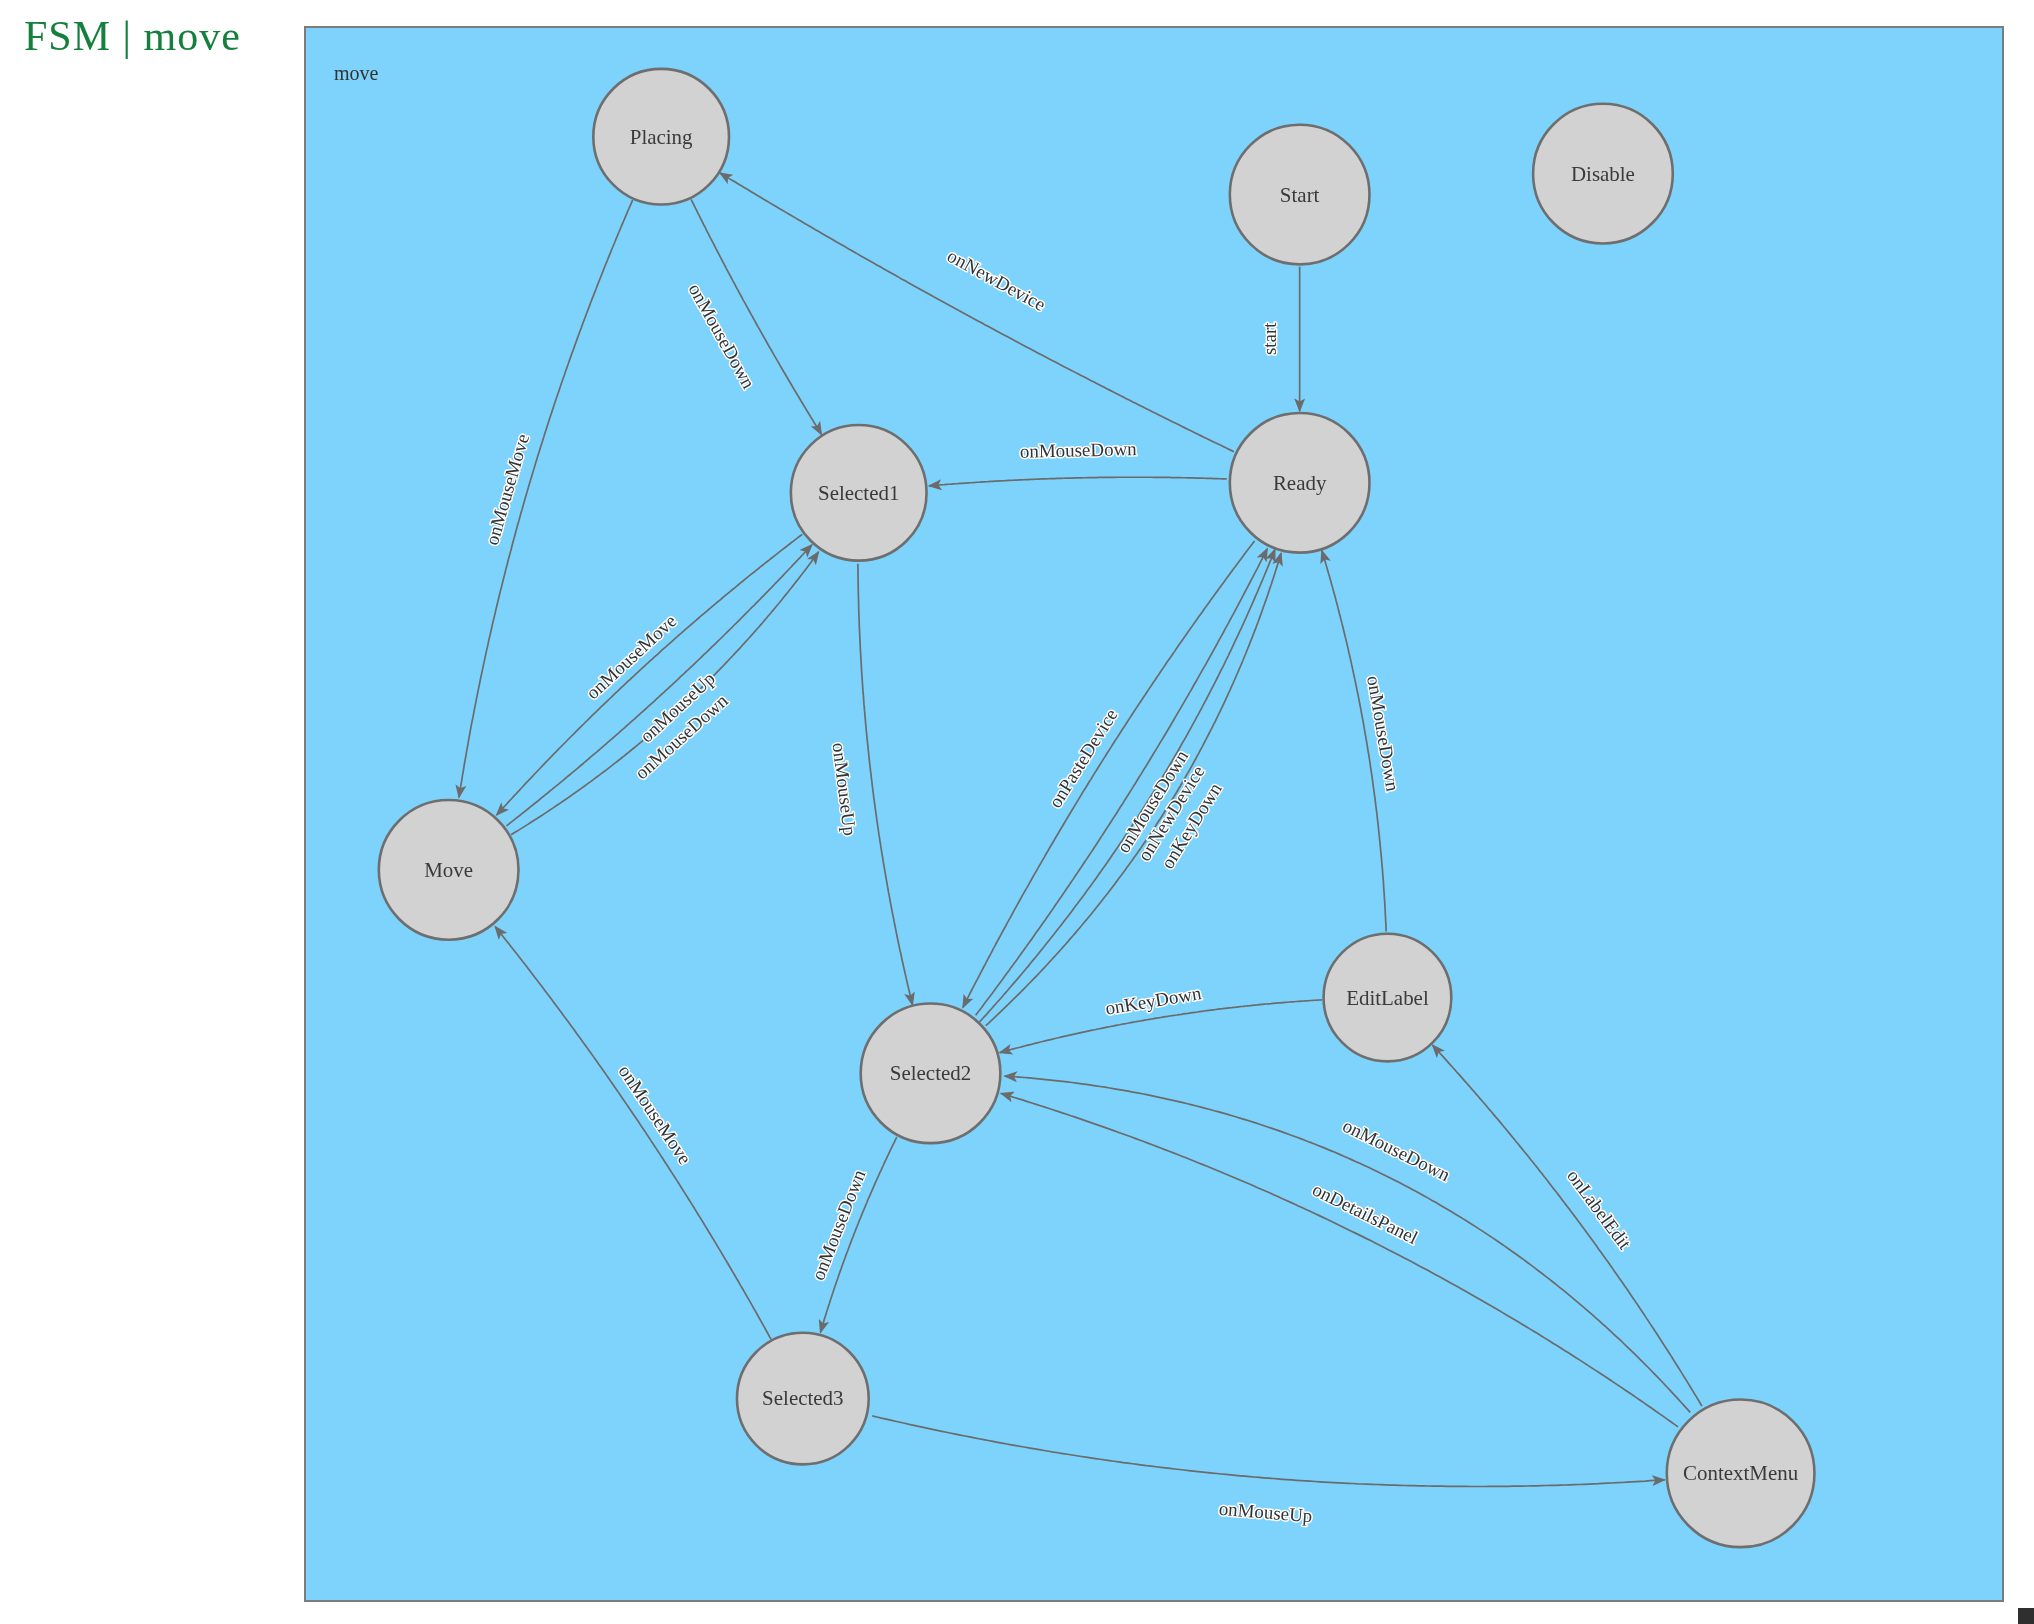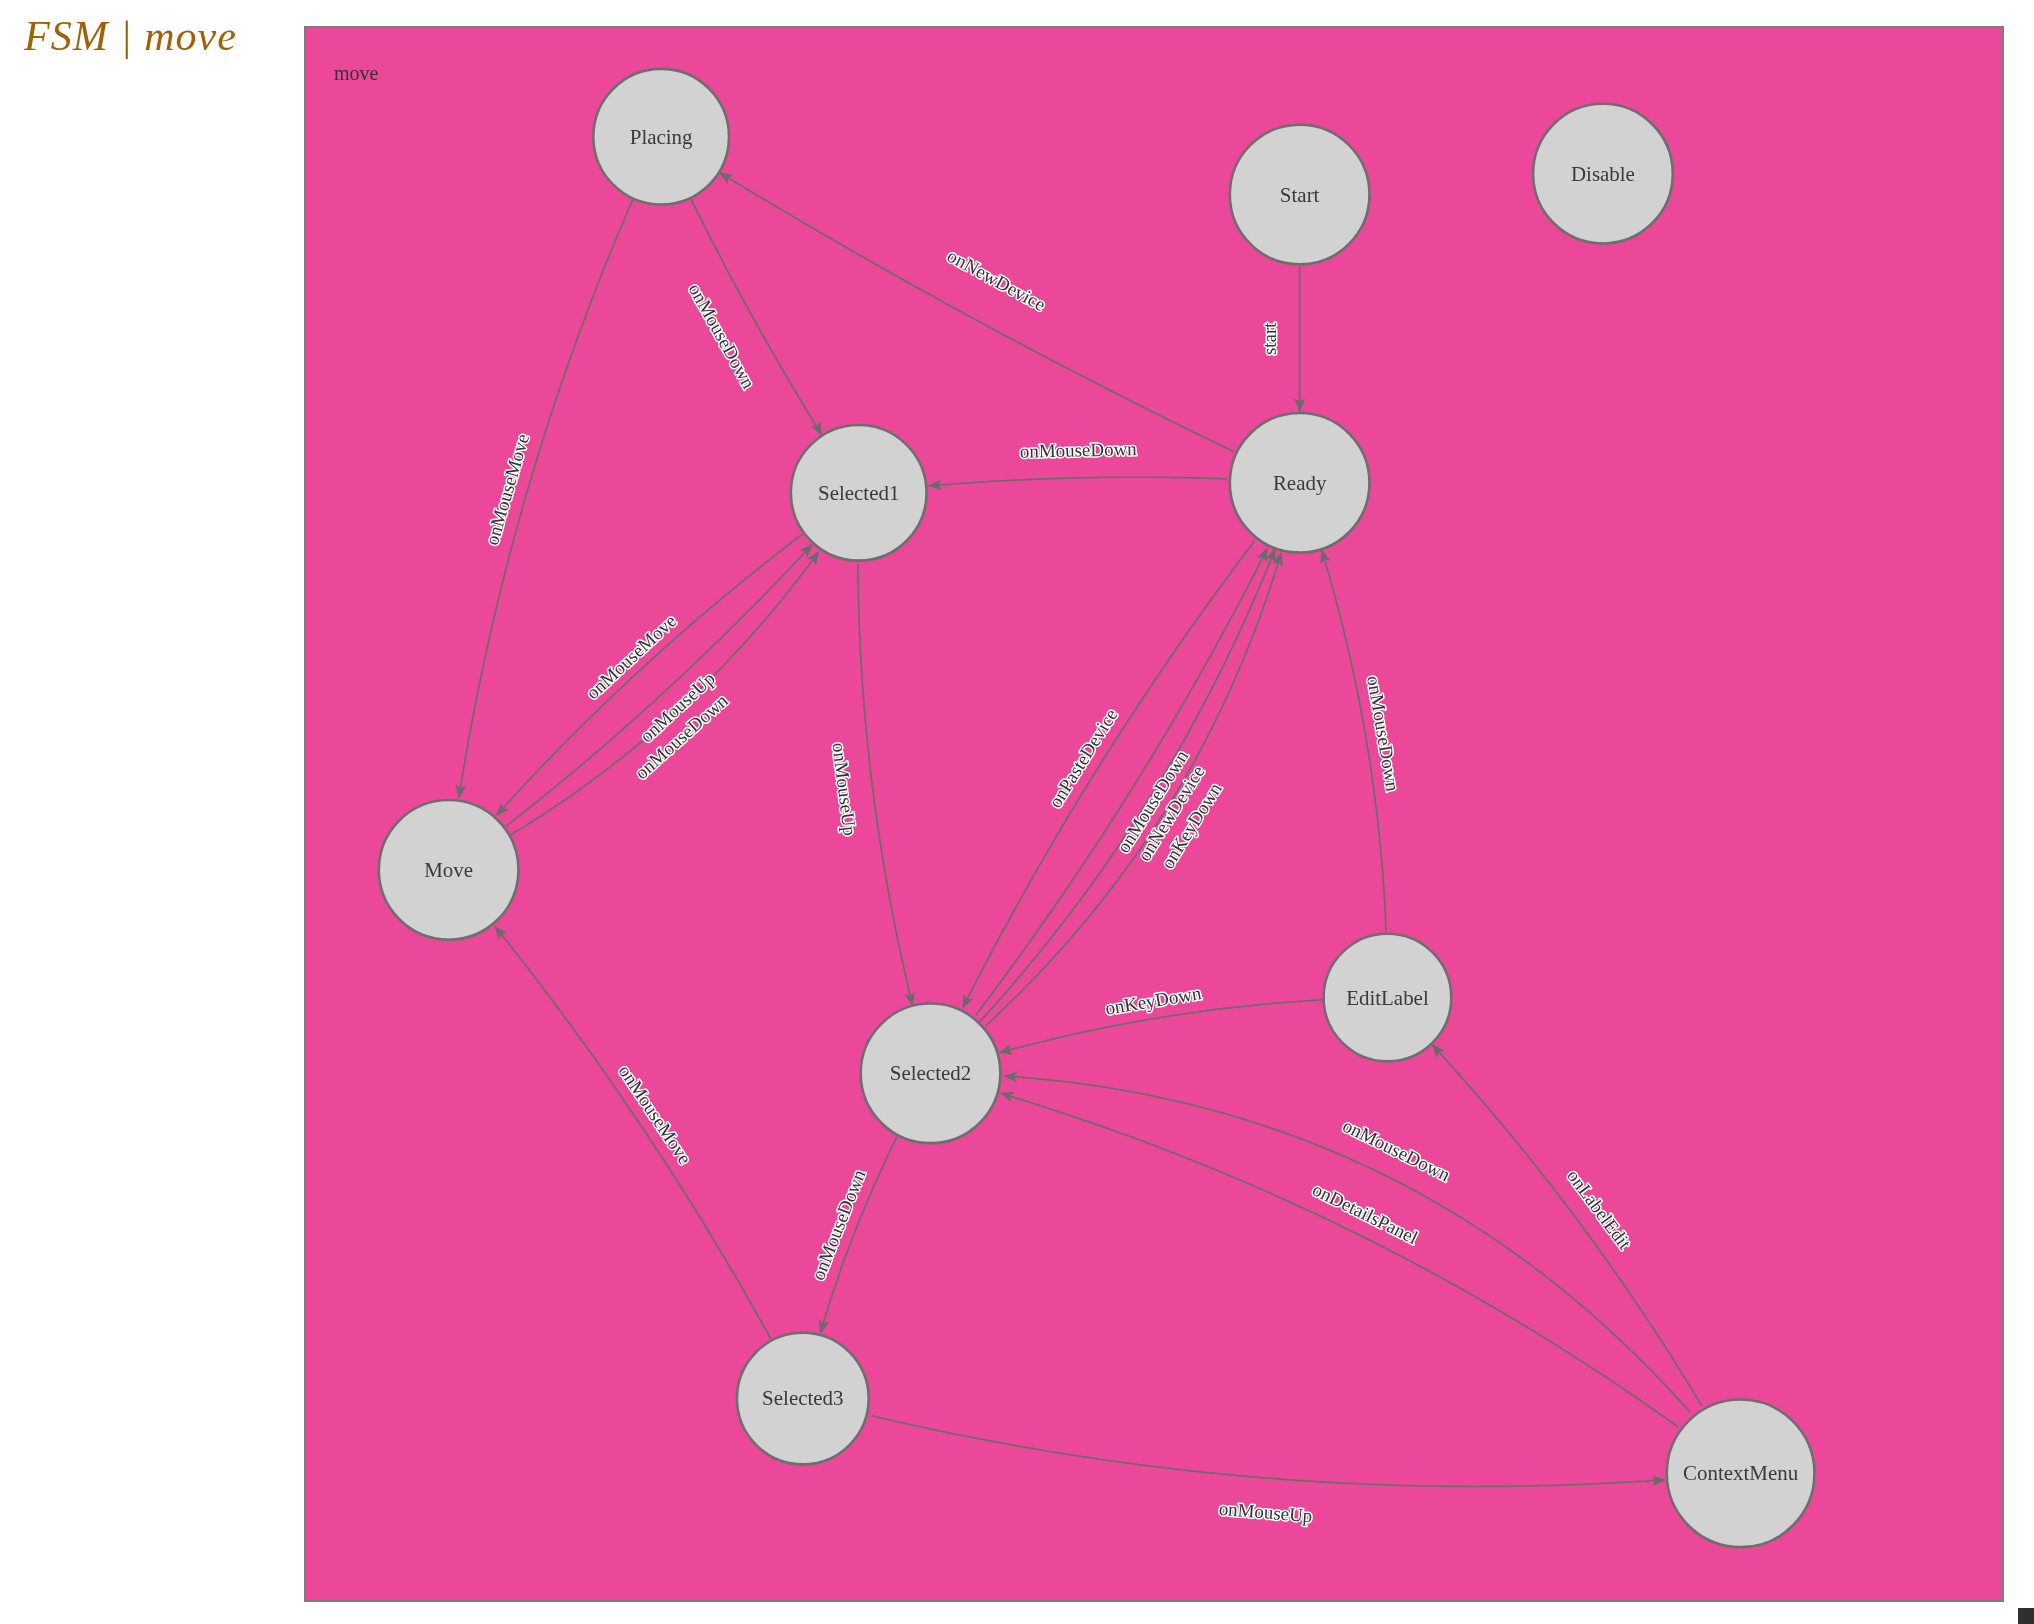--- a/index.html
+++ b/index.html
@@ -2,25 +2,25 @@
 <html><head>
 <meta charset="utf-8">
 <style>
   html,body{margin:0;padding:0;}
   body{
     width:2034px;height:1624px;position:relative;overflow:hidden;
     background:#ffffff;font-family:"Liberation Serif",serif;
   }
   .page-title{
     position:absolute;left:24px;top:12px;
-    font-size:42px;color:#a16207;letter-spacing:1px;white-space:pre;font-style:italic;
+    font-size:42px;color:#15803d;letter-spacing:1px;white-space:pre;
   }
   .canvas-frame{
     position:absolute;left:304px;top:26px;width:1700px;height:1576px;
-    border:2px solid #7c7c7c;box-sizing:border-box;background:#ec4899;
+    border:2px solid #7c7c7c;box-sizing:border-box;background:#7dd3fc;
   }
   .canvas-label{
     position:absolute;left:28px;top:34px;font-size:20px;color:#333333;z-index:2;
   }
   #fsm-svg{position:absolute;left:0;top:0;width:100%;height:100%;display:block;}
   .edge-label{
     font-family:"Liberation Serif",serif;font-size:19px;
     text-anchor:middle;dominant-baseline:central;
     paint-order:stroke;stroke:#ffffff;stroke-width:3px;stroke-linejoin:round;
   }

